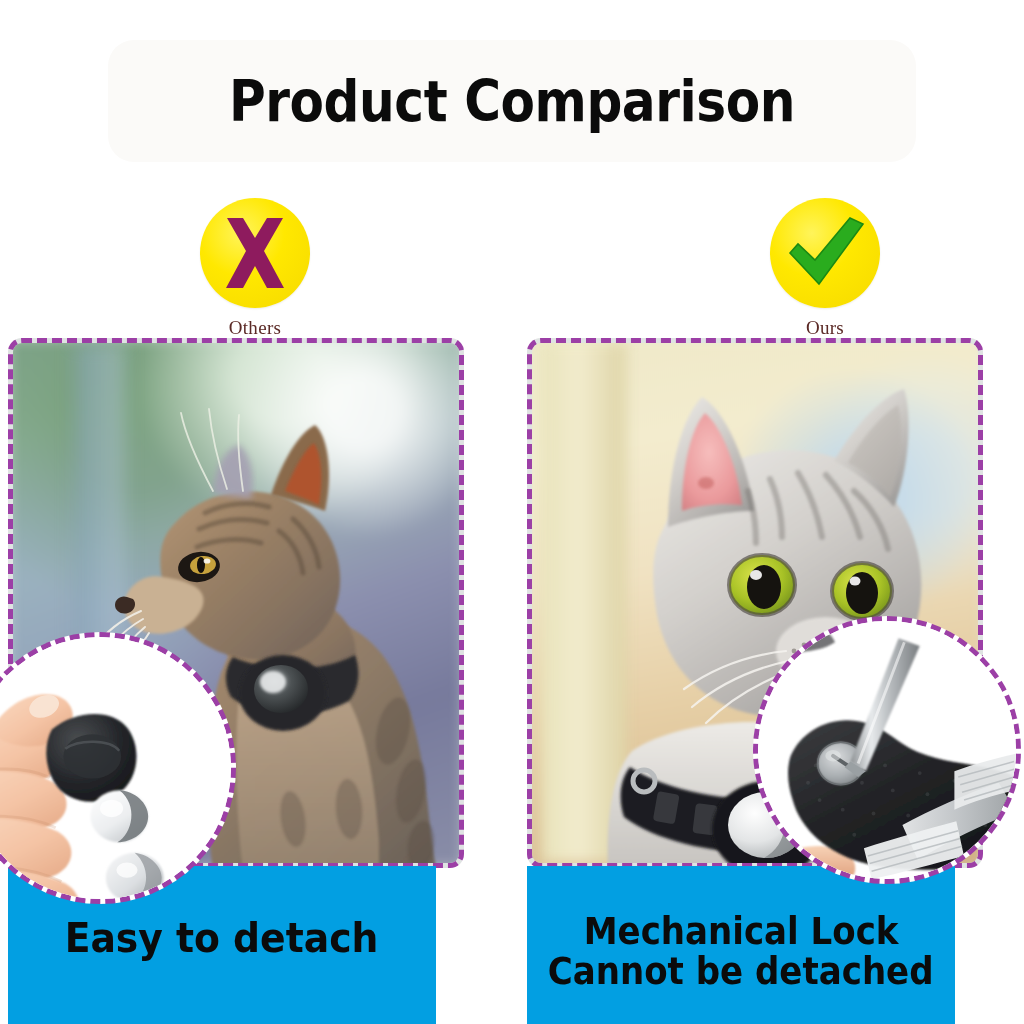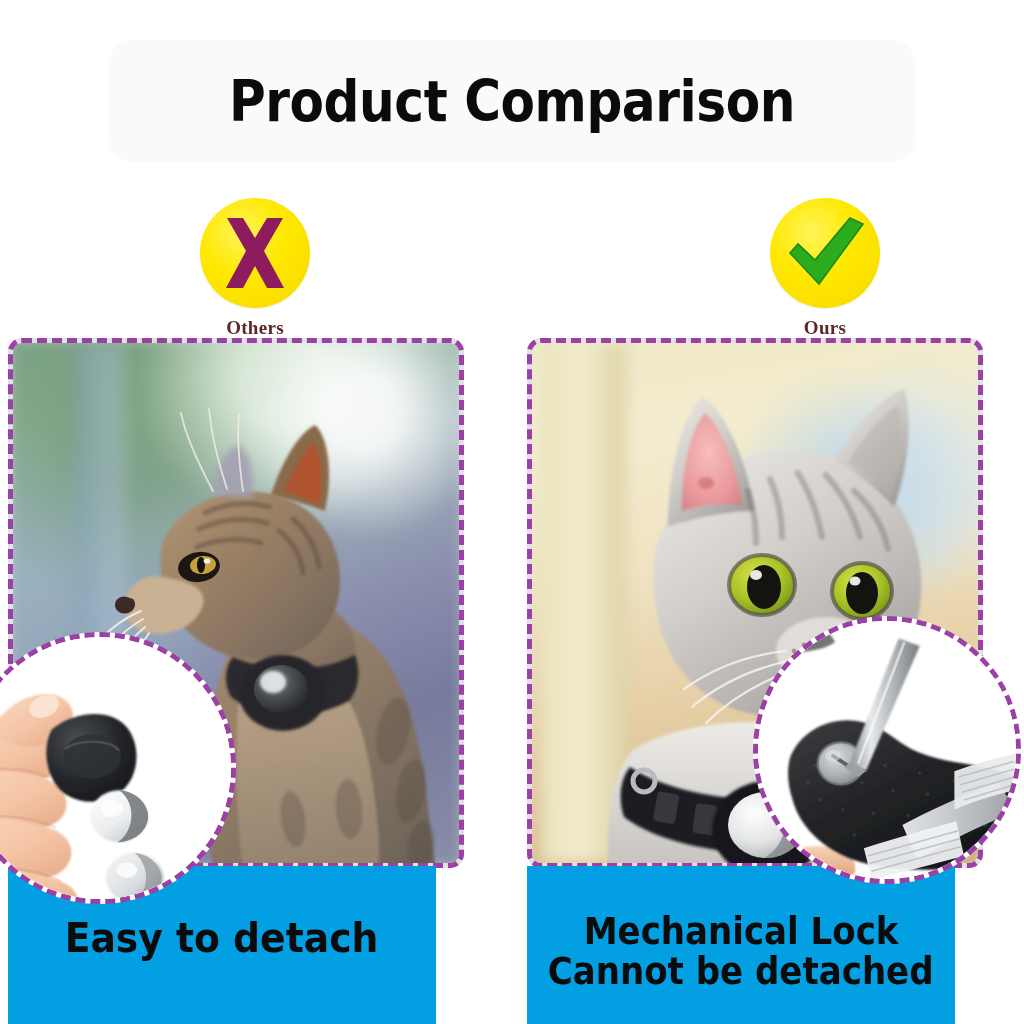--- a/index.html
+++ b/index.html
@@ -39,21 +39,21 @@
     width: 110px; height: 110px; border-radius: 50%;
     margin: 0 auto;
     background: radial-gradient(circle at 38% 32%, #fff45a 0%, #ffe800 42%, #f5d900 100%);
     position: relative;
     box-shadow: 0 1px 2px rgba(0,0,0,0.08);
   }
   .badge-circle svg { position: absolute; left: 0; top: 0; }
   .badge-label {
     margin-top: 9px;
     font-family: "Liberation Serif", serif;
-    font-weight: bold;
+    font-weight: normal;
     font-size: 19px;
     color: #5b2a26;
     letter-spacing: 0.3px;
   }
 
   
   .panel { position: absolute; top: 316px; width: 456px; height: 708px; }
   .panel.left  { left: 8px; }
   .panel.right { left: 527px; }
 

